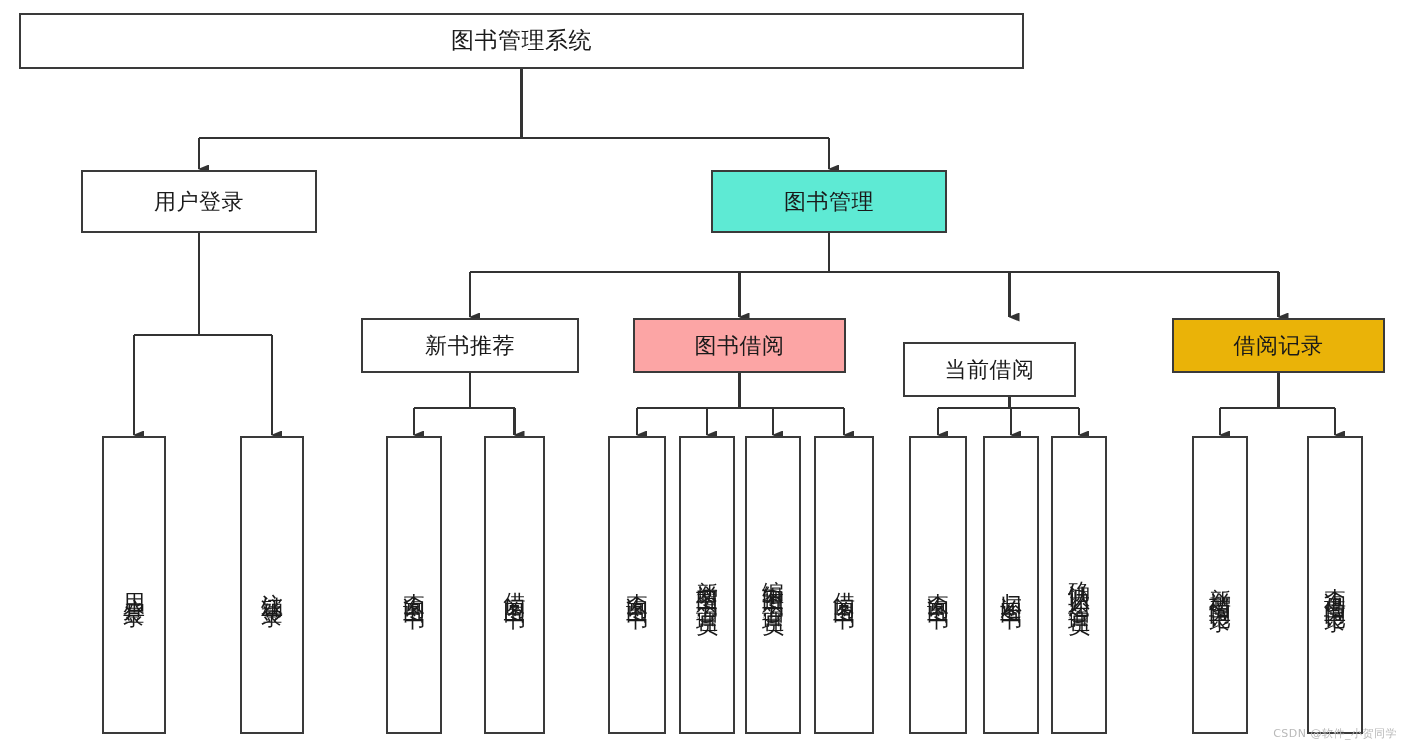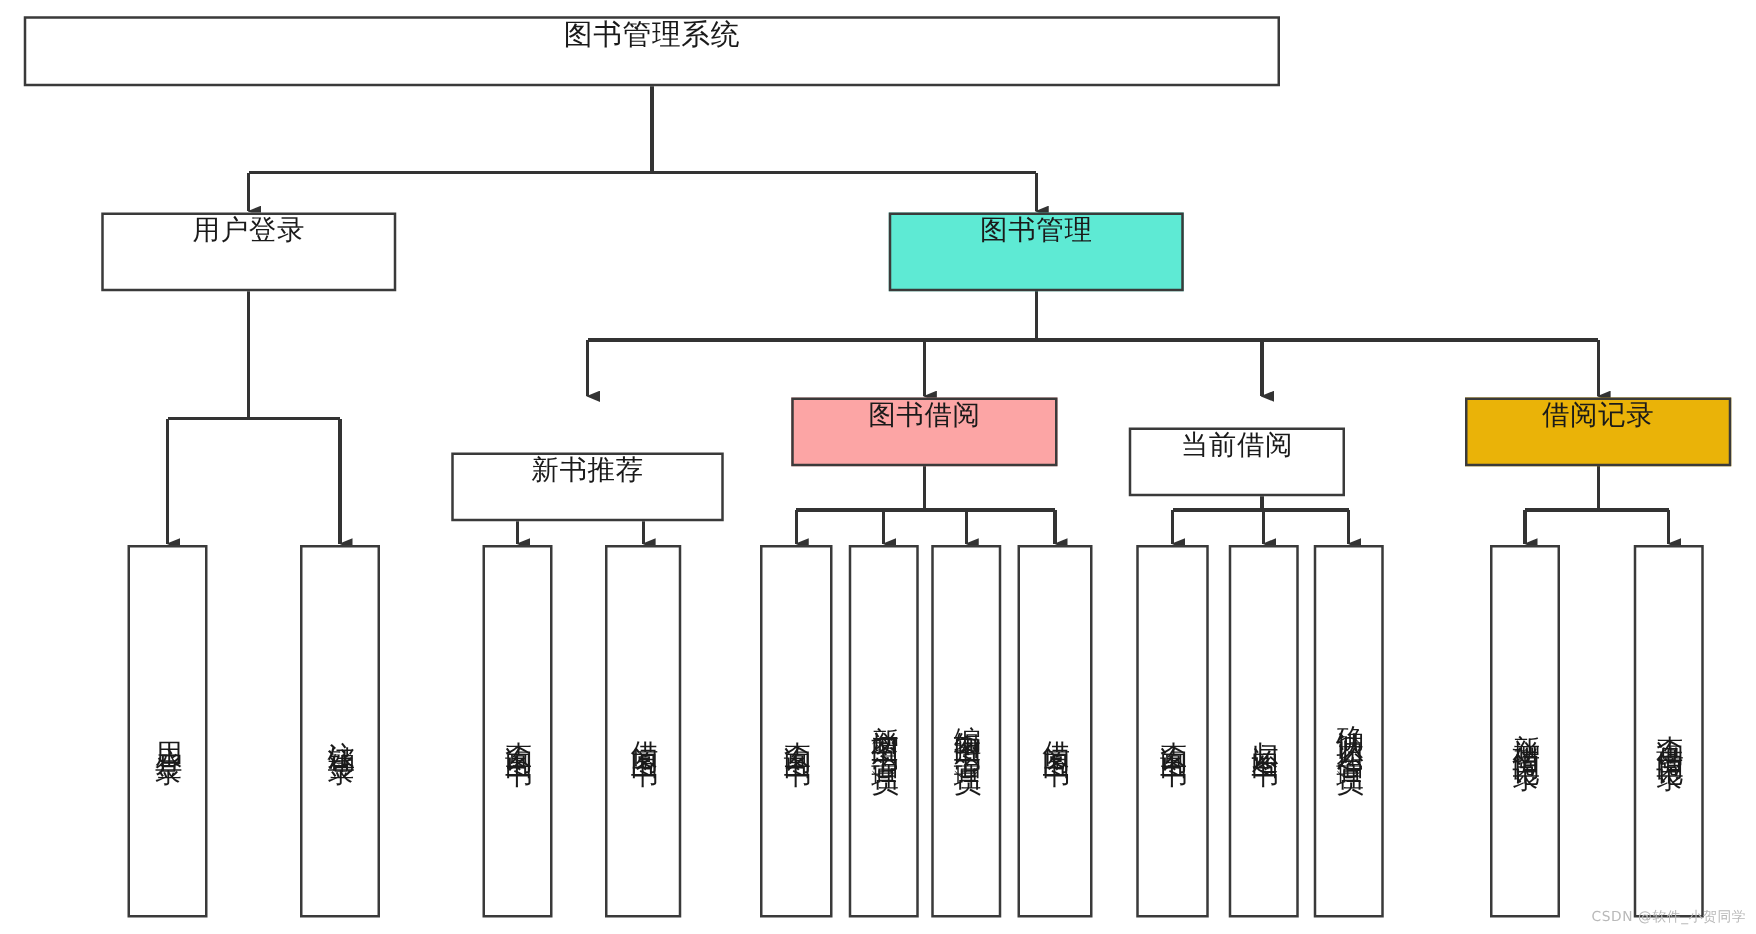--- a/index.html
+++ b/index.html
@@ -25,20 +25,21 @@
     width: 1405px;
     height: 747px;
     pointer-events: none;
   }
   .node {
     position: absolute;
     box-sizing: border-box;
     background: #ffffff;
     border: 2px solid #3a3a3a;
     display: flex;
+    align-items: center;
     justify-content: center;
     color: #1a1a1a;
   }
   .node-label {
     display: block;
     text-align: center;
     line-height: 1.18;
     white-space: nowrap;
   }
   
@@ -124,21 +125,21 @@
   <div id="node-layer">
       <div class="node horizontal root" style="left: 19px; top: 13px; width: 1005px; height: 56px; border-color: rgb(58, 58, 58); background: rgb(255, 255, 255);">
         <span class="node-label">图书管理系统</span>
       </div>
       <div class="node horizontal" style="left: 81px; top: 170px; width: 236px; height: 63px; border-color: rgb(58, 58, 58); background: rgb(255, 255, 255);">
         <span class="node-label">用户登录</span>
       </div>
       <div class="node horizontal" style="left: 711px; top: 170px; width: 236px; height: 63px; border-color: rgb(58, 58, 58); background: #5eead4;">
         <span class="node-label">图书管理</span>
       </div>
-      <div class="node horizontal" style="left: 361px; top: 318px; width: 218px; height: 55px; border-color: rgb(58, 58, 58); background: rgb(255, 255, 255); margin-top: 44px;">
+      <div class="node horizontal" style="left: 361px; top: 318px; width: 218px; height: 55px; border-color: rgb(58, 58, 58); background: rgb(255, 255, 255);">
         <span class="node-label">新书推荐</span>
       </div>
       <div class="node horizontal" style="left: 633px; top: 318px; width: 213px; height: 55px; border-color: rgb(58, 58, 58); background: #fca5a5;">
         <span class="node-label">图书借阅</span>
       </div>
       <div class="node horizontal" style="left: 903px; top: 310px; width: 173px; height: 55px; border-color: rgb(58, 58, 58); background: rgb(255, 255, 255); margin-top: 32px;">
         <span class="node-label">当前借阅</span>
       </div>
       <div class="node horizontal" style="left: 1172px; top: 318px; width: 213px; height: 55px; border-color: rgb(58, 58, 58); background: #eab308;">
         <span class="node-label">借阅记录</span>

